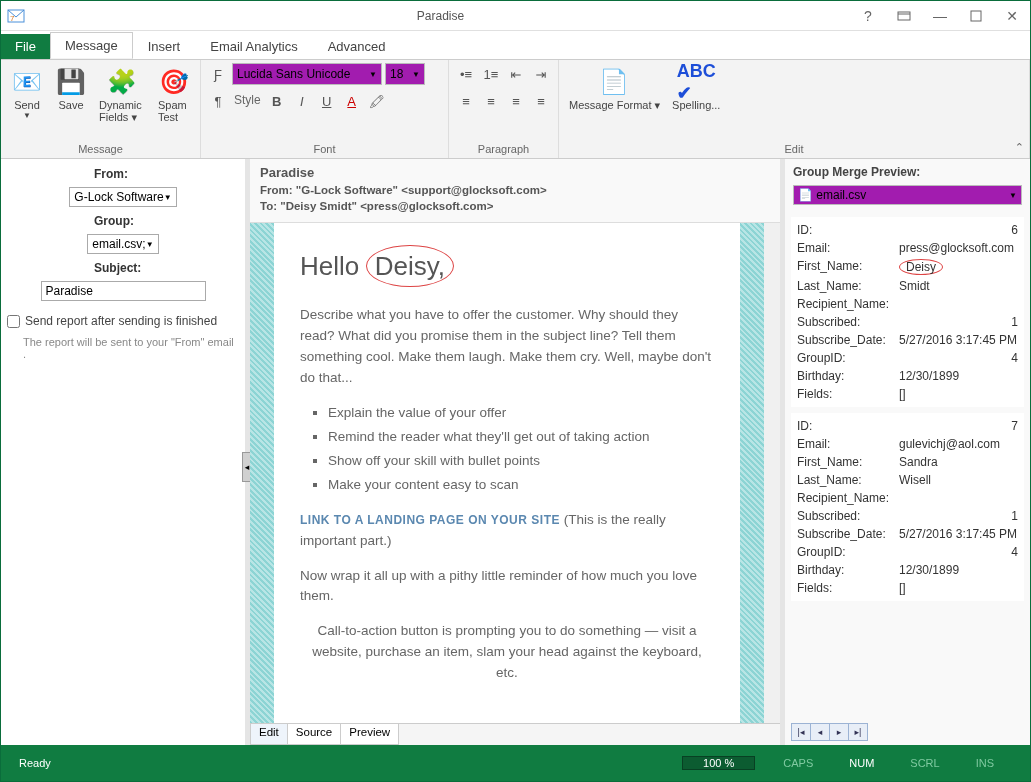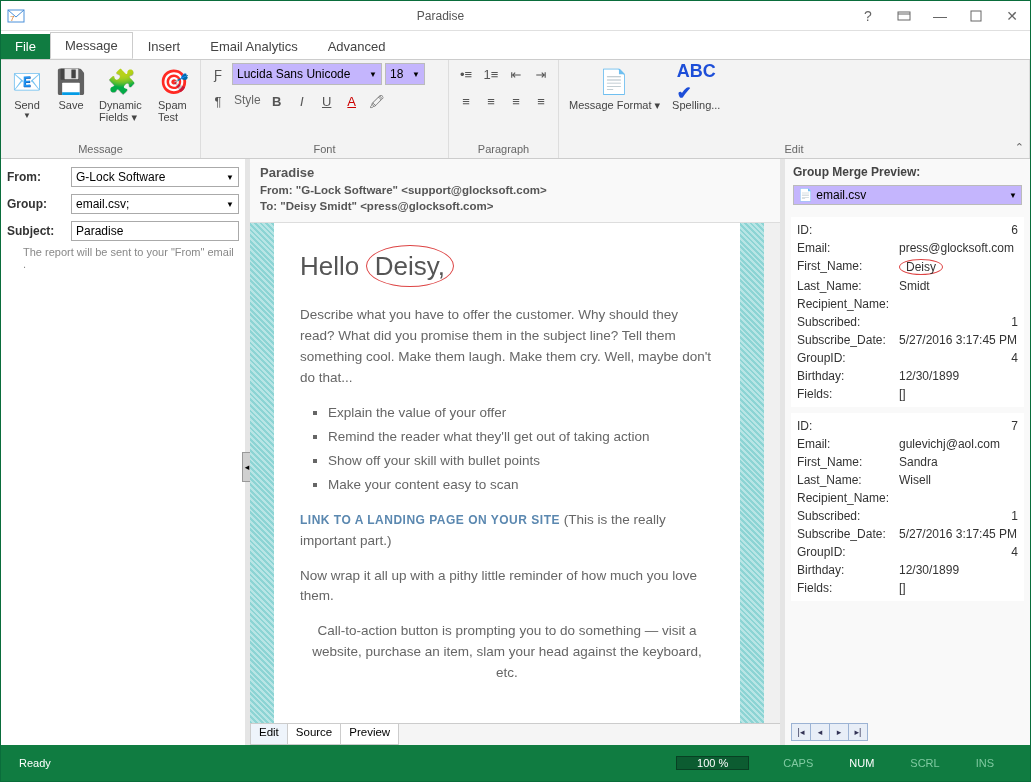--- a/index.html
+++ b/index.html
@@ -16,29 +16,29 @@
   .ribbon-tab { padding: 5px 14px; font-size: 13px; color: #444; cursor: pointer; background: #fff; border: 1px solid transparent; border-bottom: none; }
   .ribbon-tab.active { border: 1px solid #ccc; border-bottom: 1px solid #f3f3f3; position: relative; z-index: 2; }
   
   .ribbon { height: 100px; background: #f3f3f3; border-top: 1px solid #ccc; border-bottom: 1px solid #ccc; display: flex; position: relative; }
   .ribbon-group { border-right: 1px solid #ddd; padding: 3px 6px 2px 6px; display: flex; flex-direction: column; justify-content: space-between; }
   .ribbon-group-label { font-size: 11px; color: #666; text-align: center; padding: 2px 0 1px 0; }
   .ribbon-items { display: flex; align-items: flex-start; gap: 4px; flex: 1; }
   .ribbon-bigbtn { display: flex; flex-direction: column; align-items: center; padding: 2px 4px; cursor: pointer; font-size: 11px; color: #444; min-width: 40px; }
   .ribbon-bigbtn .ico { font-size: 24px; height: 34px; display: flex; align-items: center; }
   .font-row { display: flex; gap: 3px; margin-bottom: 5px; }
-  .combo { border: 1px solid #bbb; background: #c4b5fd; font-size: 12px; padding: 2px 4px; display: flex; align-items: center; justify-content: space-between; }
+  .combo { border: 1px solid #bbb; background: #a21caf; font-size: 12px; padding: 2px 4px; display: flex; align-items: center; justify-content: space-between; }
   .smallbtn { width: 22px; height: 22px; border: 1px solid transparent; background: transparent; display: inline-flex; justify-content: center; align-items: center; font-size: 13px; color: #555; cursor: pointer; }
   .check-row { display: flex; align-items: center; gap: 5px; font-size: 12px; color: #444; margin: 3px 0; }
   .ribbon-collapse { position: absolute; right: 6px; bottom: 4px; font-size: 11px; color: #666; cursor: pointer; }
   
   .workarea { flex: 1; display: flex; overflow: hidden; }
   
   .left-pane { width: 244px; background: #fff; padding: 8px 6px 6px 6px; display: flex; flex-direction: column; gap: 7px; }
-  .field-row { display: flex; align-items: center; gap: 6px; }
+  .field-row { display: flex; align-items: center; gap: 6px; flex-direction: column; }
   .field-label { width: 58px; font-size: 12px; color: #333; font-weight: 600; }
   .field-input { flex: 1; border: 1px solid #aaa; padding: 2px 4px; font-size: 12px; background: #fff; display: flex; justify-content: space-between; align-items: center; }
   .report-note { font-size: 11px; color: #888; margin-left: 16px; margin-top: -2px; }
   
   .splitter-v { width: 5px; background: #e5e5e5; cursor: col-resize; position: relative; }
   .splitter-handle { position: absolute; top: 50%; left: -3px; width: 10px; height: 30px; background: #d0d0d0; border: 1px solid #999; display: flex; align-items: center; justify-content: center; font-size: 9px; }
   
   .center-pane { flex: 1; display: flex; flex-direction: column; background: #f9f9f9; overflow: hidden; }
   .center-header { padding: 6px 10px; border-bottom: 1px solid #ddd; background: #f9f9f9; }
   .center-header .title { font-weight: 600; color: #555; font-size: 13px; margin-bottom: 4px; }
@@ -66,21 +66,21 @@
   .record-row { display: flex; padding: 2px 0; }
   .record-key { width: 102px; color: #333; }
   .record-val { flex: 1; color: #333; text-align: left; }
   .record-val.right { text-align: right; }
   .circled-val { border: 1.5px solid #d44; border-radius: 50%; padding: 0 6px; display: inline-block; }
   .nav-btns { display: flex; gap: 0; padding: 4px 6px; }
   .nav-btn { width: 20px; height: 18px; background: #e8eef7; border: 1px solid #9cb3d4; display: flex; justify-content: center; align-items: center; font-size: 9px; color: #335; cursor: pointer; margin-right: -1px; }
   
   .statusbar { height: 36px; background: #107c41; color: #fff; display: flex; align-items: center; font-size: 11px; padding: 0 18px; }
   .statusbar .spacer { flex: 1; }
-  .zoom-box { background: #0c5c31; border: 1px solid #084023; padding: 0 20px; margin-right: 16px; }
+  .zoom-box { background: #0c5c31; border: 1px solid #084023; padding: 0 20px; margin-right: 10px; }
   .status-ind { margin: 0 18px; color: #7fc9a0; }
   .status-ind.active { color: #fff; }
 </style>
 </head>
 <body>
 
 <div class="titlebar">
   <div class="titlebar-icon">
     <svg width="18" height="18">
         <rect x="1" y="3" width="16" height="12" fill="#fff" stroke="#4a90d9"></rect>
@@ -221,20 +221,24 @@
       <div class="field-label">Group:</div>
       <div class="field-input">
           <span>email.csv;</span>
           <span style="font-size:8px">▼</span>
         </div>
     </div>
     <div class="field-row">
       <div class="field-label">Subject:</div>
       <input class="field-input" value="Paradise" style="">
     </div>
+    <label class="check-row" style="margin-top:6px">
+        <input type="checkbox" style=""> 
+        <span>Send report after sending is finished</span>
+      </label>
     <div class="report-note">The report will be sent to your "From" email .</div>
   </div>
 
   <div class="splitter-v">
       <div class="splitter-handle">◂</div>
     </div>
 
   <div class="center-pane">
     <div class="center-header">
       <div class="title">Paradise</div>

